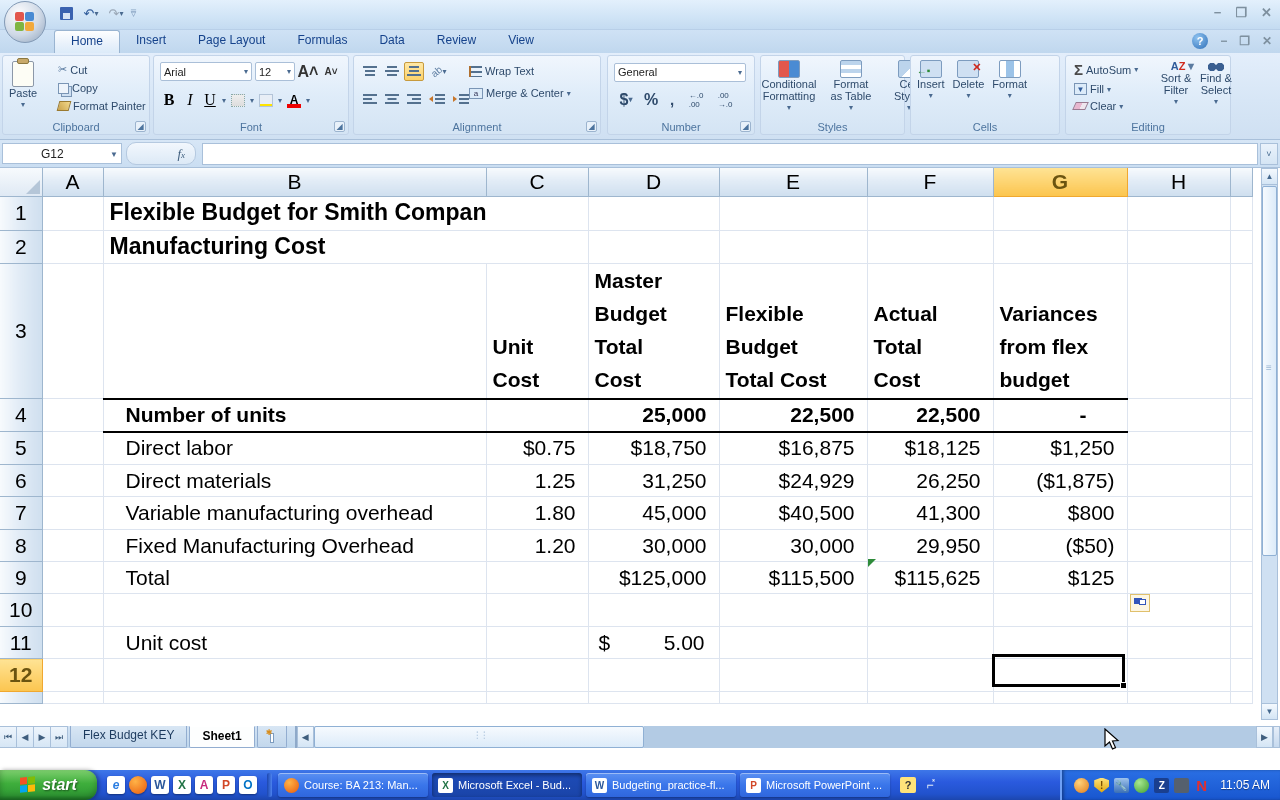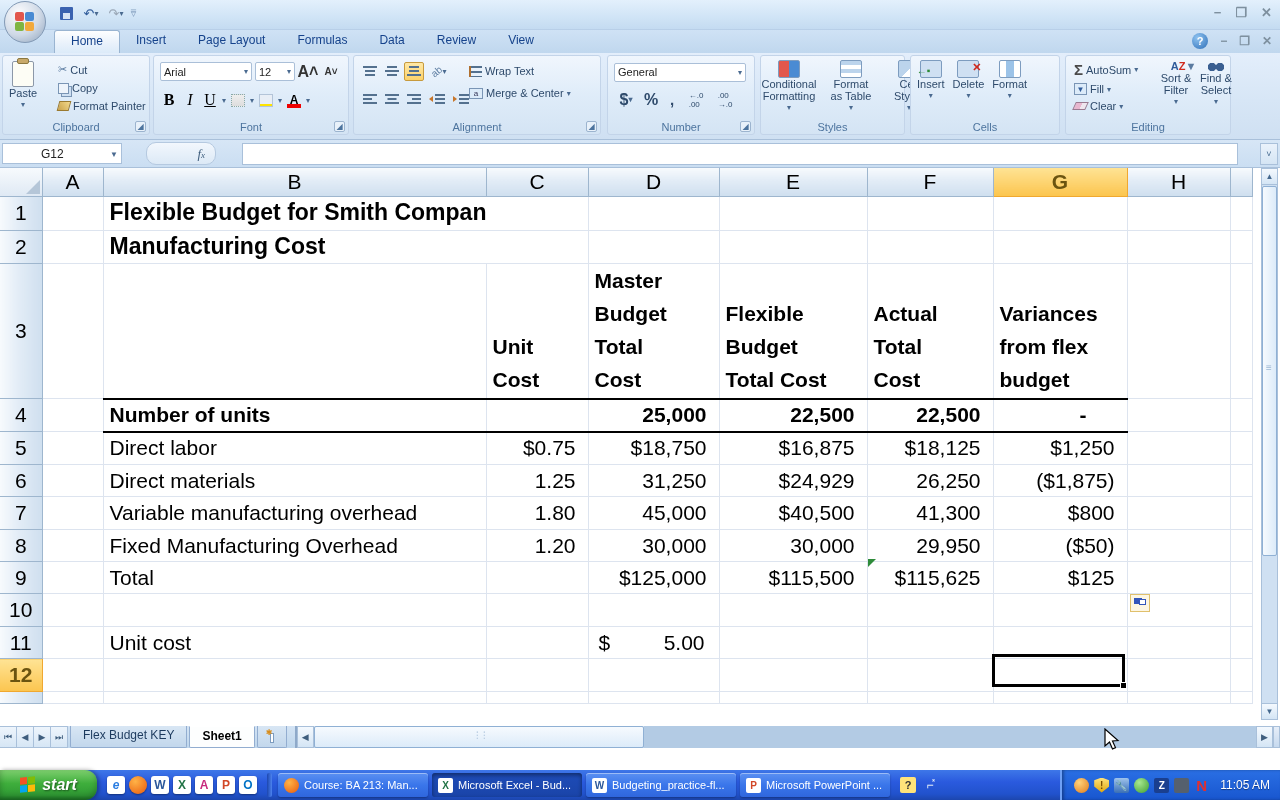--- a/index.html
+++ b/index.html
@@ -48,21 +48,21 @@
   .sq { display:inline-flex; align-items:center; justify-content:center; border:1px solid transparent; border-radius:2px; }
   .hl { background:linear-gradient(#ffe8a6,#fcd26a); border:1px solid #c79a3d; }
   .bars { display:inline-block; }
   .bars rect { fill:#54718f; }
   .bigbtn { display:inline-flex; flex-direction:column; align-items:center; font-size:11px; color:#2e4a6b; text-align:center; line-height:12px; }
   .mini-grid { width:22px; height:18px; border:1px solid #7d9cbf; background:
     linear-gradient(#cfe0f2,#cfe0f2); position:relative; border-radius:2px; }
   .sigma { font-size:15px; font-weight:bold; color:#4a4a4a; }
   
   #formulabar { position:absolute; left:0; top:140px; width:1280px; height:28px;
-    background:linear-gradient(#d7e6f6,#cadeF2); border-bottom:1px solid #a9c0da; display:flex; align-items:center;gap:20px; }
+    background:linear-gradient(#d7e6f6,#cadeF2); border-bottom:1px solid #a9c0da; display:flex; align-items:center; }
   #namebox { width:120px; height:21px; background:#fff; border:1px solid #a9c0da; margin-left:2px;
     font-size:12px; color:#222; display:flex; align-items:center; padding-left:38px; position:relative; }
   #namebox .nb-arrow { position:absolute; right:3px; top:6px; font-size:8px; color:#4a6a90; }
   .fxwrap { width:70px; height:23px; background:linear-gradient(#f2f7fd,#dce9f6); border:1px solid #b5c9e0; border-radius:10px;
     margin-left:4px; display:flex; align-items:center; justify-content:flex-end; padding-right:10px; font-size:13px; font-style:italic; color:#3f5e7e; font-family:"Liberation Serif",serif; }
   #formulafield { flex:1; height:22px; background:#fff; border:1px solid #a9c0da; margin:0 2px 0 6px; }
   .fb-exp { width:18px; height:22px; background:linear-gradient(#eaf2fb,#d5e5f4); border:1px solid #a9c0da; font-size:9px;
     color:#44688e; display:flex; align-items:center; justify-content:center; margin-right:2px; }
   
   #grid { position:absolute; left:0; top:168px; width:1280px; height:558px; background:#fff; overflow:hidden; }
@@ -74,21 +74,21 @@
   .rowhdr { background:linear-gradient(90deg,#f7fafd,#e2ecf6 45%,#cfdfEF); border-right:1px solid #9eb6ce !important;
     border-bottom:1px solid #9eb6ce !important; text-align:center; font-size:14px; color:#3a587c; }
   .selhdr { background:linear-gradient(#ffe394,#fbc54f) !important; border-color:#f0a830 !important; color:#6b5410 !important; font-weight:bold; }
   .corner { background:linear-gradient(#f7fafd,#dfe9f4); position:relative; }
   .corner::after { content:""; position:absolute; right:2px; bottom:2px; border-left:14px solid transparent; border-bottom:14px solid #b5c6d8; }
   .titlecell { position:relative; border-right:none !important; }
   .titlecell span { position:absolute; left:6px; top:2px; font-weight:bold; font-size:23px; white-space:nowrap; z-index:2; }
   .hdr3 { vertical-align:bottom !important; font-weight:bold; white-space:pre-line !important; line-height:33px;
     padding-left:6px; padding-bottom:2px; }
   .bline { border-bottom:2px solid #000 !important; }
-  .lbl { padding-left:6px; }
+  .lbl { padding-left:22px; }
   .n { text-align:right; padding-right:12px; }
   .nb { font-weight:bold; }
   .dash { padding-right:40px; }
   .red { color:#e80000; }
   .acct { display:flex; justify-content:space-between; align-items:center; padding:0 14px 0 10px; height:100%; }
   
   #selcell { position:absolute; left:992px; top:486px; width:133px; height:33px; border:3px solid #000; background:transparent; }
   #fillhandle { position:absolute; right:-5px; bottom:-5px; width:7px; height:7px; background:#000; border:1px solid #fff; }
   #smarttag { position:absolute; left:1130px; top:426px; width:20px; height:18px; background:#fdf6e3; border:1px solid #e0c06c;
     display:flex; align-items:center; justify-content:center; }

